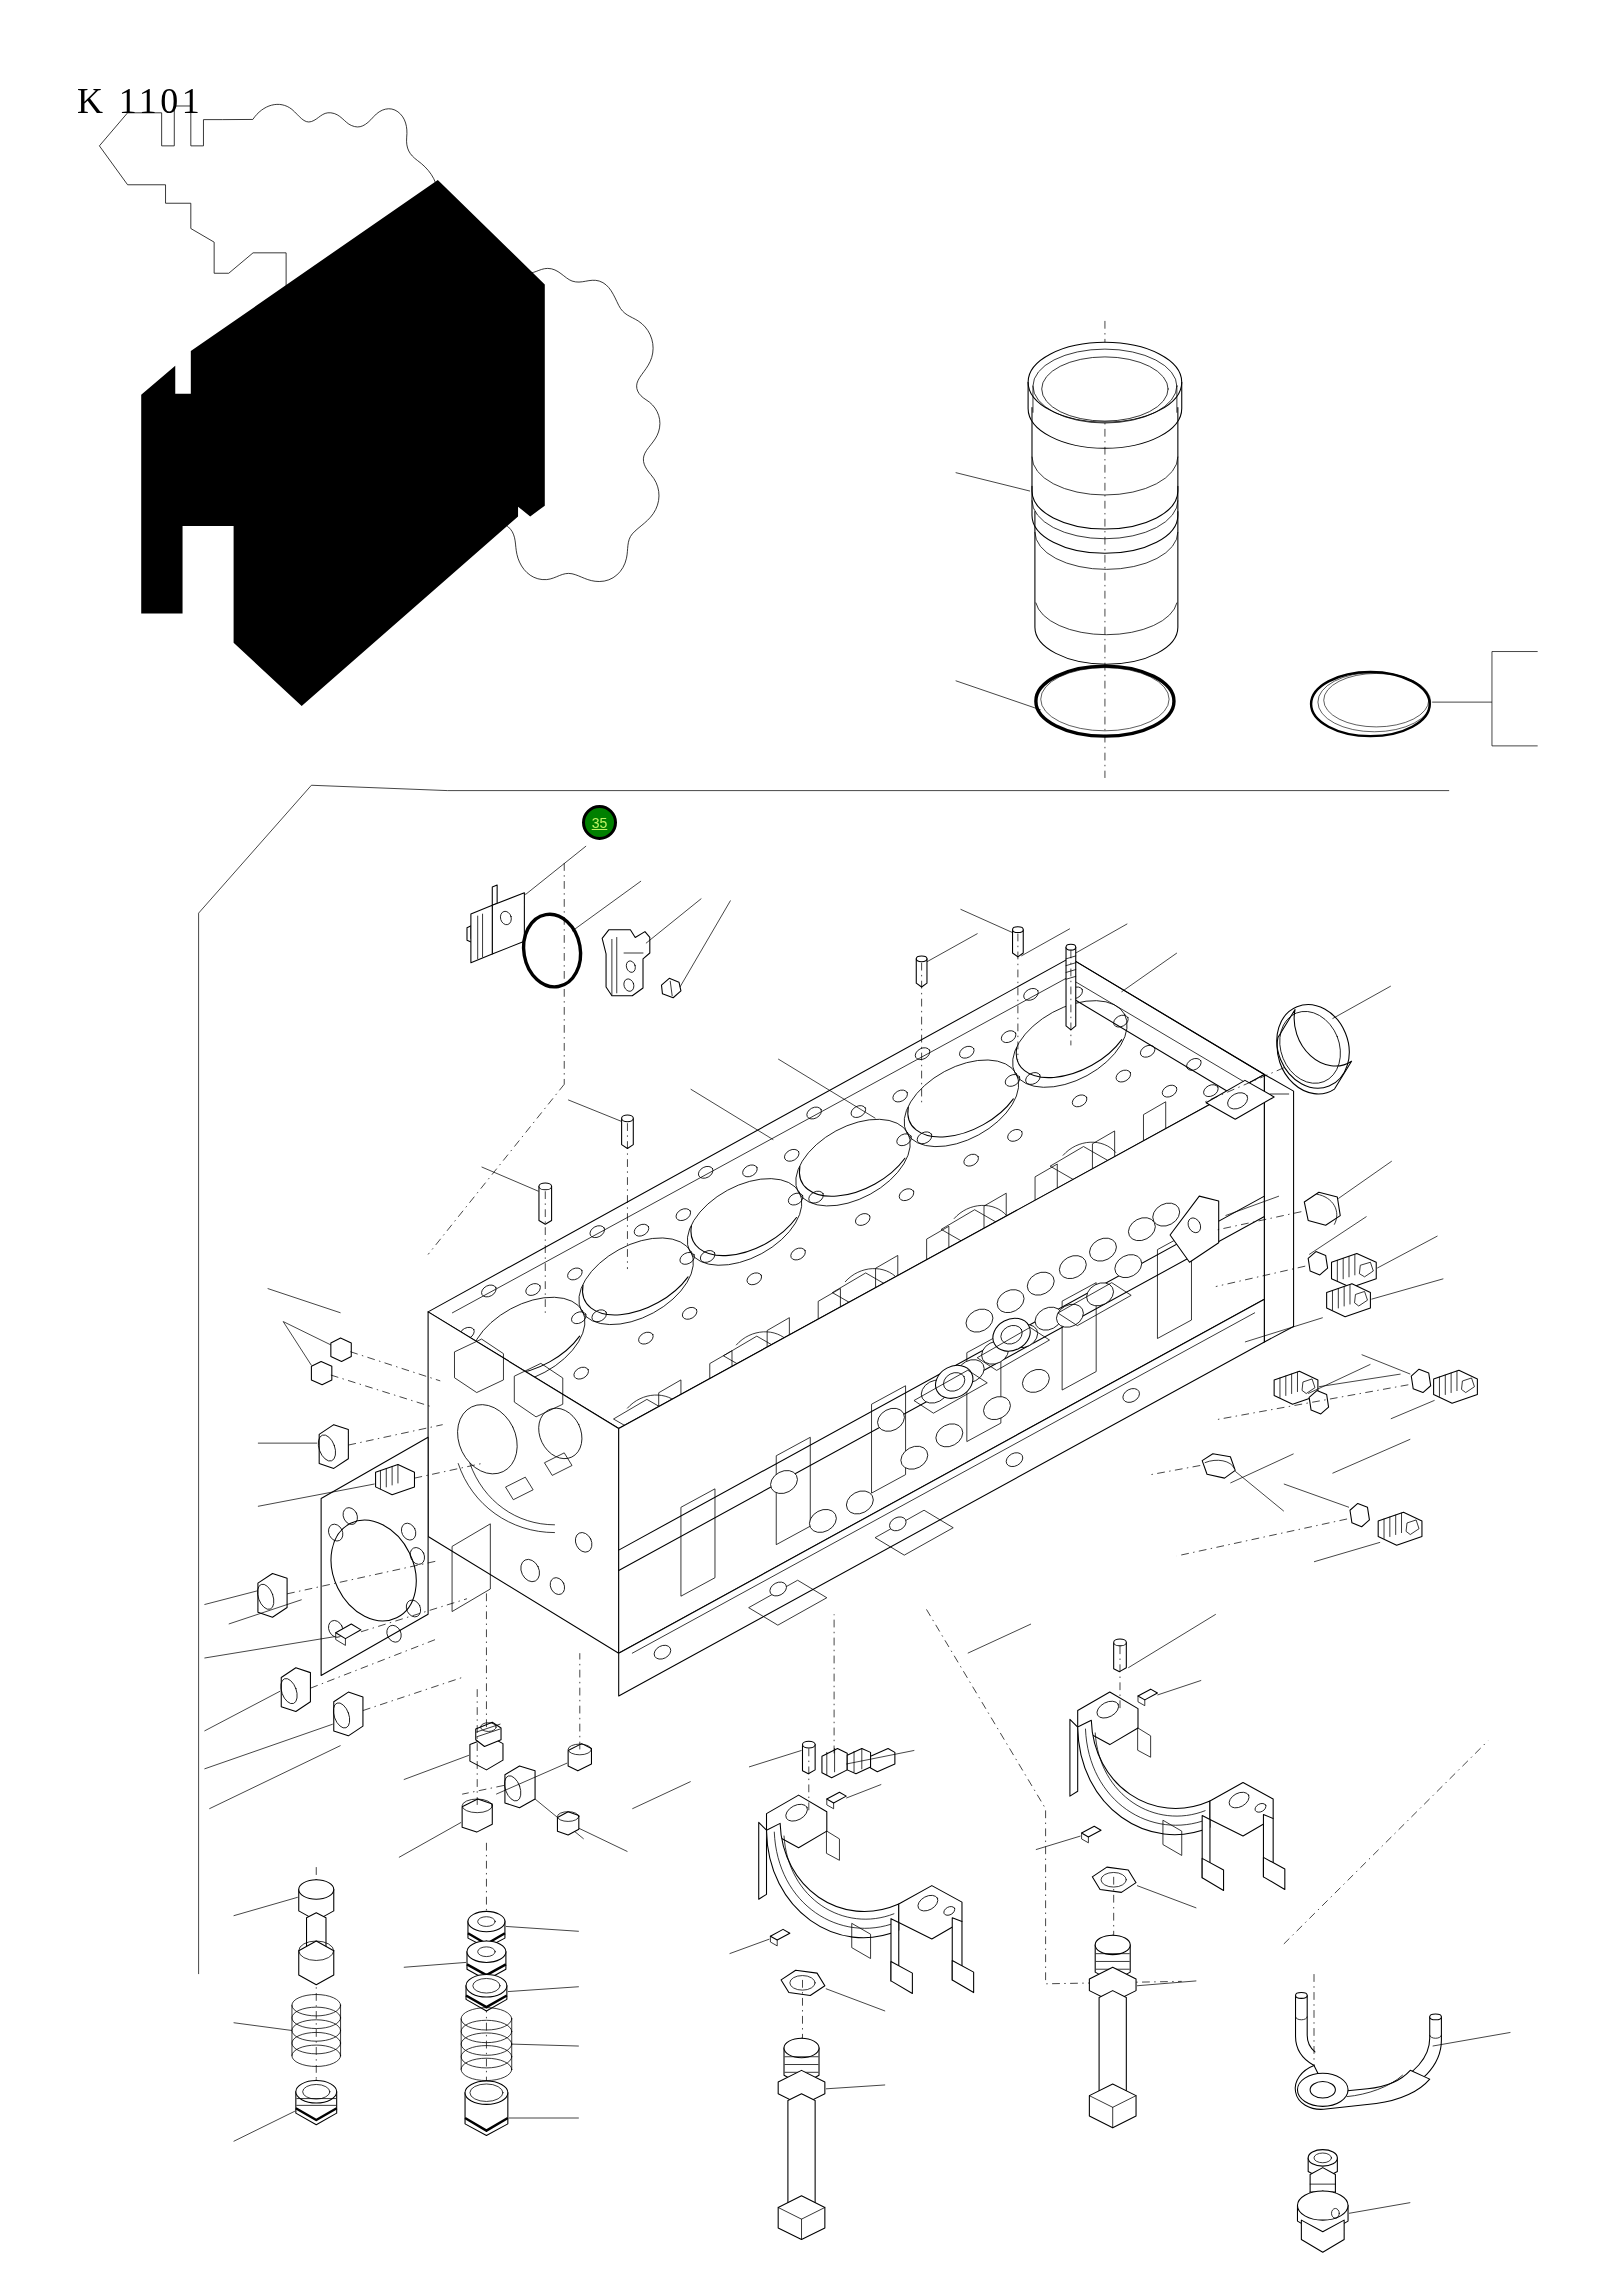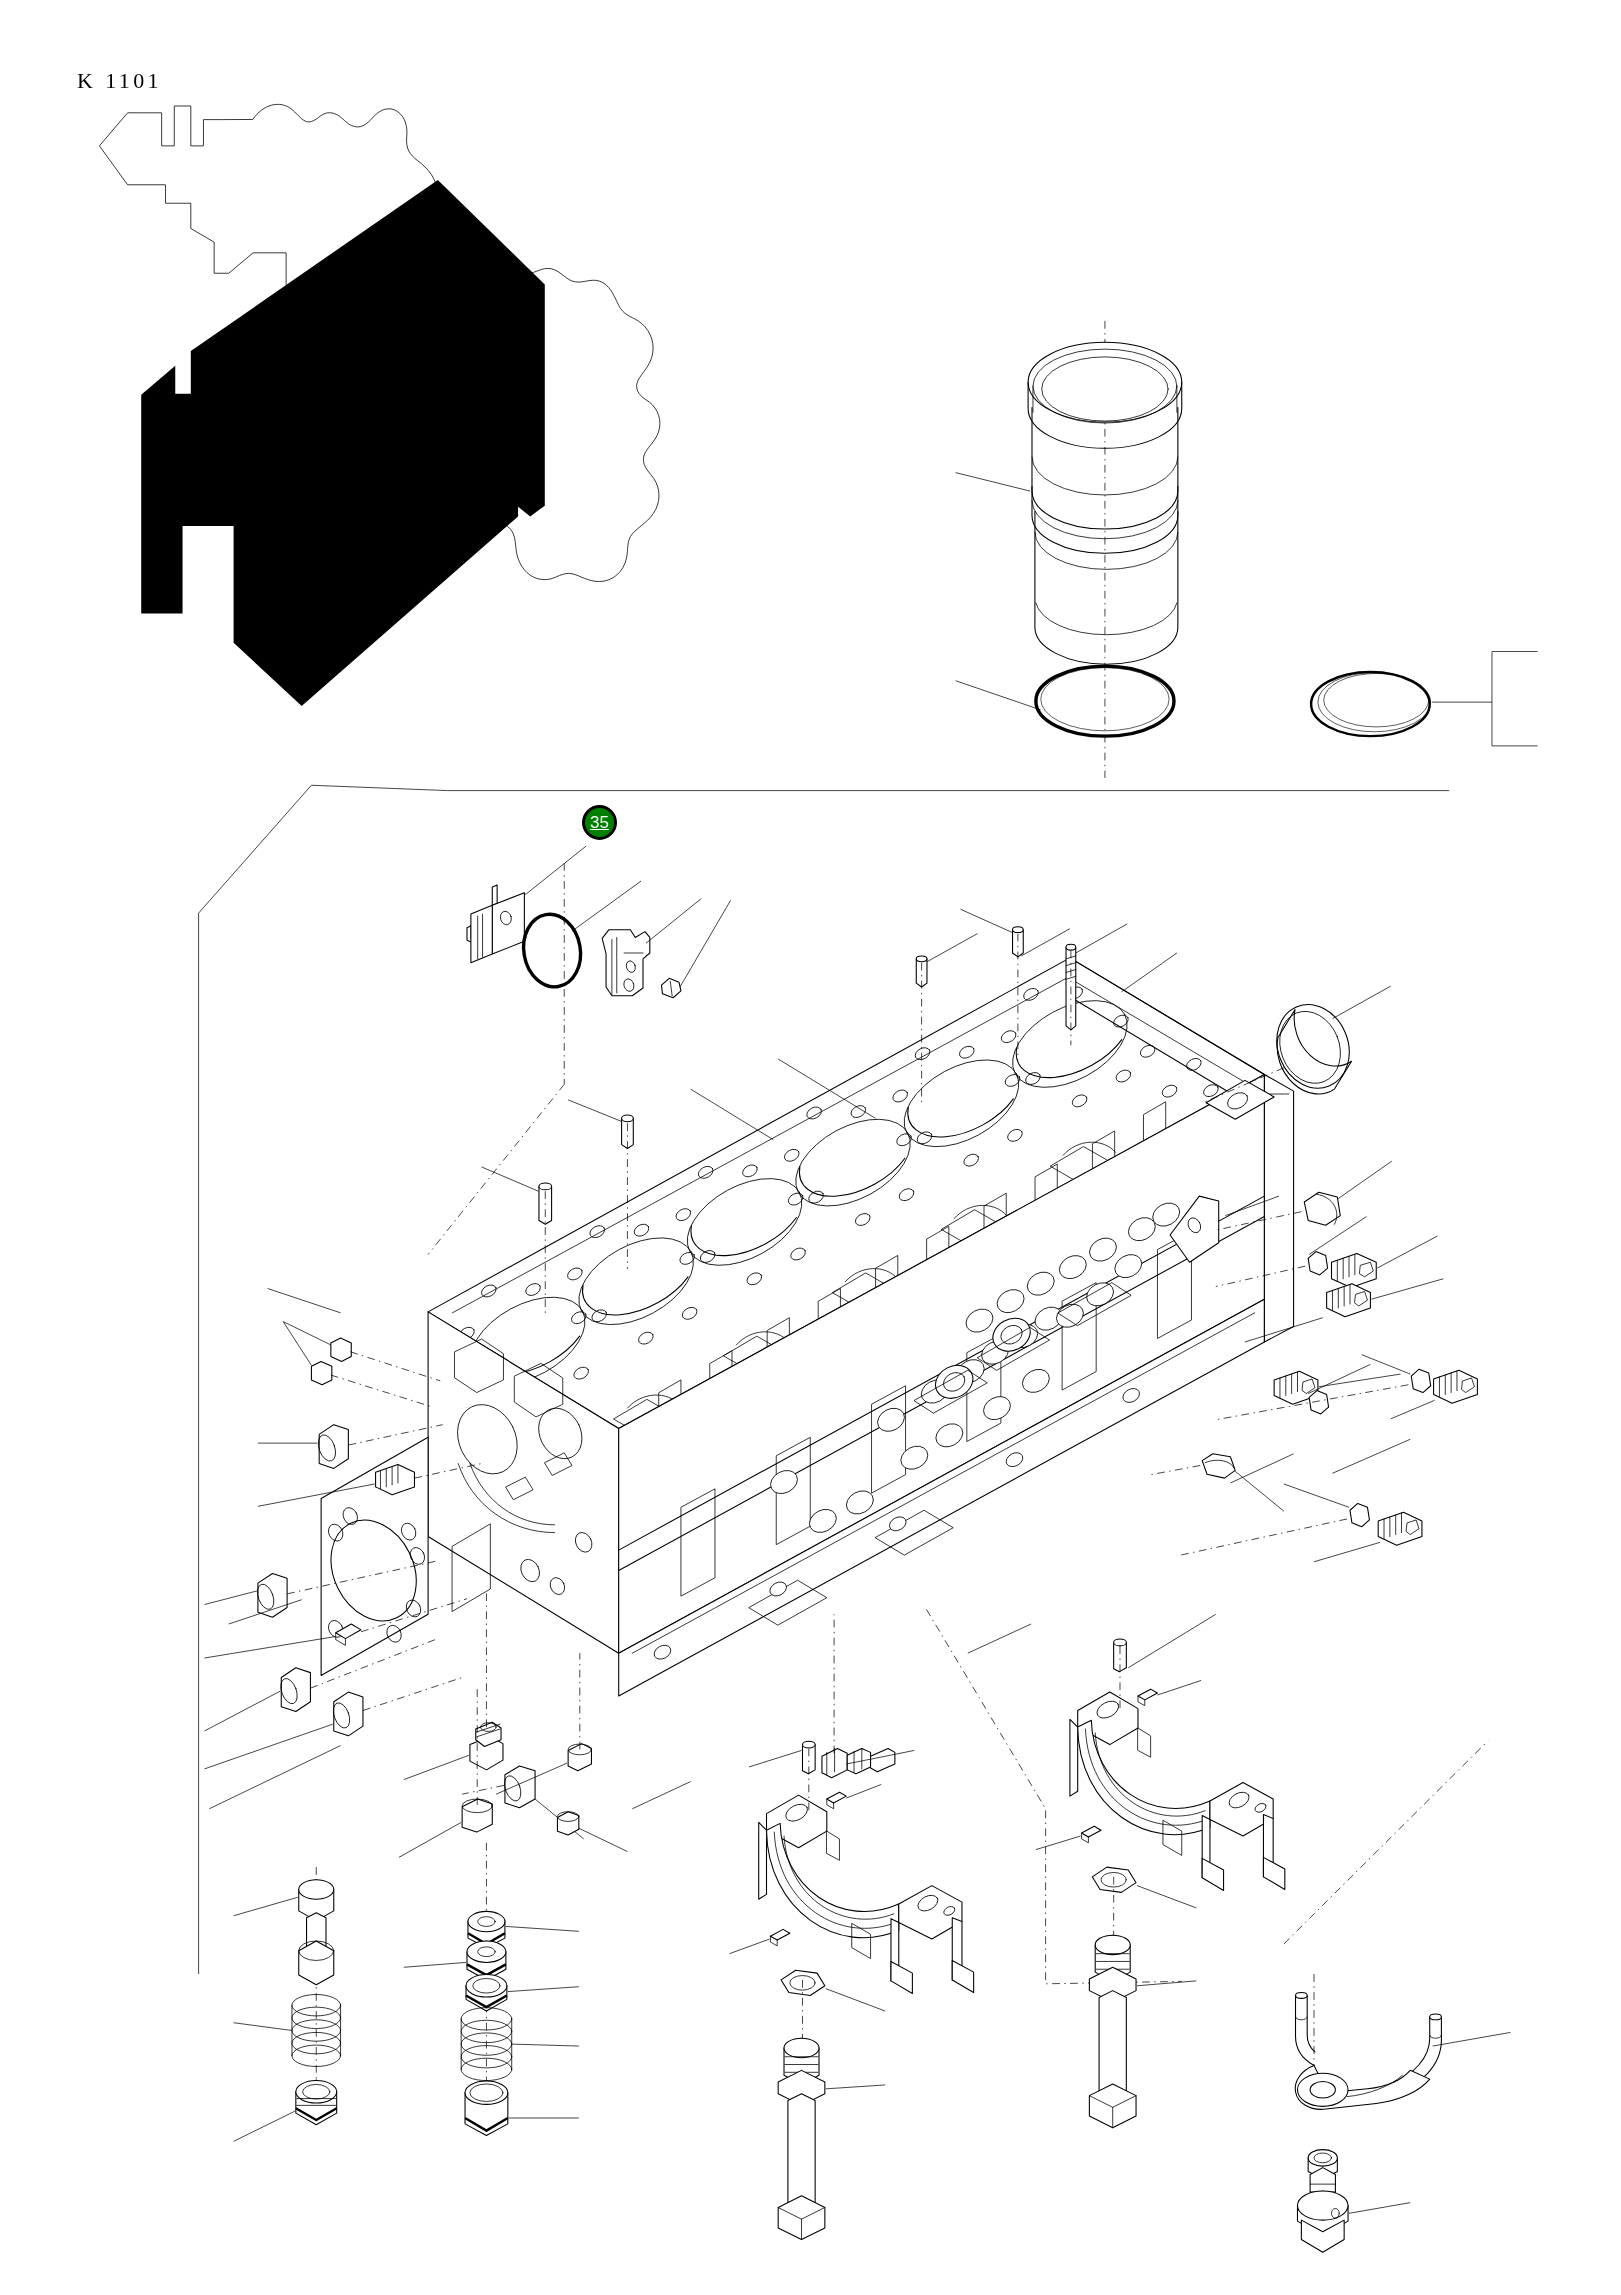--- a/index.html
+++ b/index.html
@@ -6,36 +6,36 @@
   html,body{margin:0;padding:0;background:#ffffff;}
   body{
     width:1622px;height:2295px;
     font-family:"Liberation Serif", serif;
     color:#000;
     position:relative;
     overflow:hidden;
   }
   #sheet{position:absolute;left:0;top:0;width:1622px;height:2295px;background:#fff;}
   #page-title{
-    position:absolute;left:77px;top:68px;
+    position:absolute;left:77px;top:80px;
     font-family:"Liberation Serif", serif;
-    font-size:22px;letter-spacing:3.4px;font-weight:400;
+    font-size:36px;letter-spacing:3.4px;font-weight:400;
     white-space:nowrap;
     color:#000;
   }
   svg.layer{position:absolute;left:0;top:0;width:1622px;height:2295px;}
   .callout-badge{
     position:absolute;
     width:35px;height:35px;border-radius:50%;
     background:#008000;border:3.4px solid #000;
     box-sizing:border-box;
     display:flex;align-items:center;justify-content:center;
-    color:#ffffff;
+    color:#bef264;
     font-family:"Liberation Sans", sans-serif;
-    font-size:17px;line-height:1;
+    font-size:14px;line-height:1;
     font-weight:400;
     text-decoration:underline;
   }
   #badge-35{left:582px;top:805px;}
 </style>
 </head>
 <body>
 
 <div id="sheet">
 

